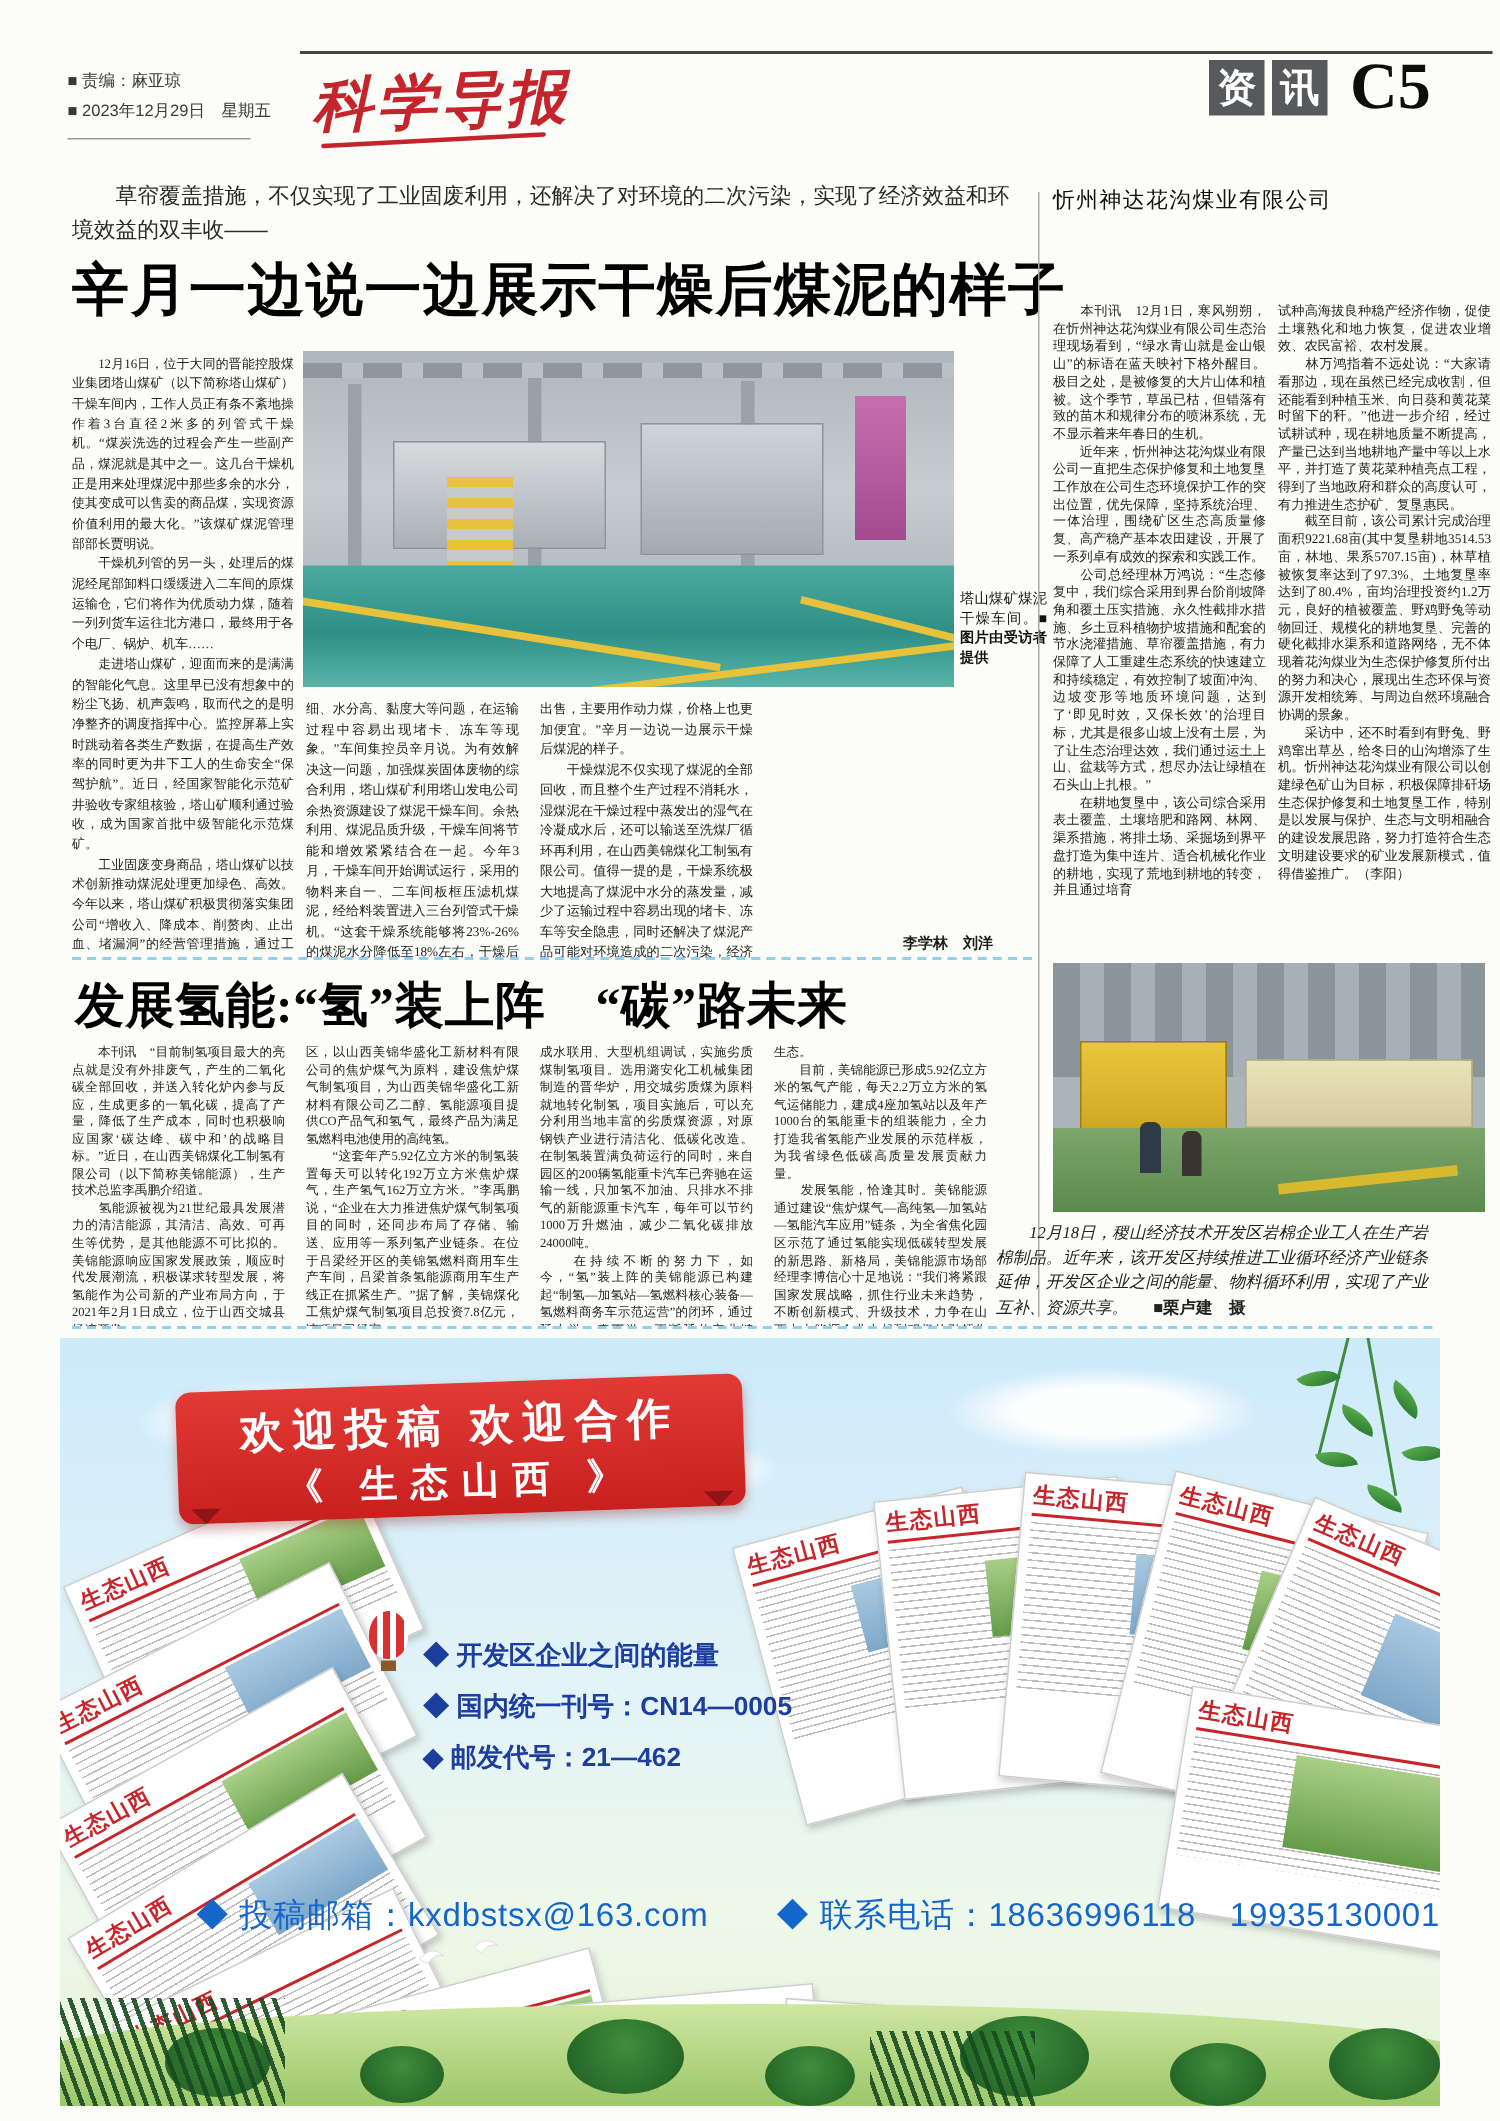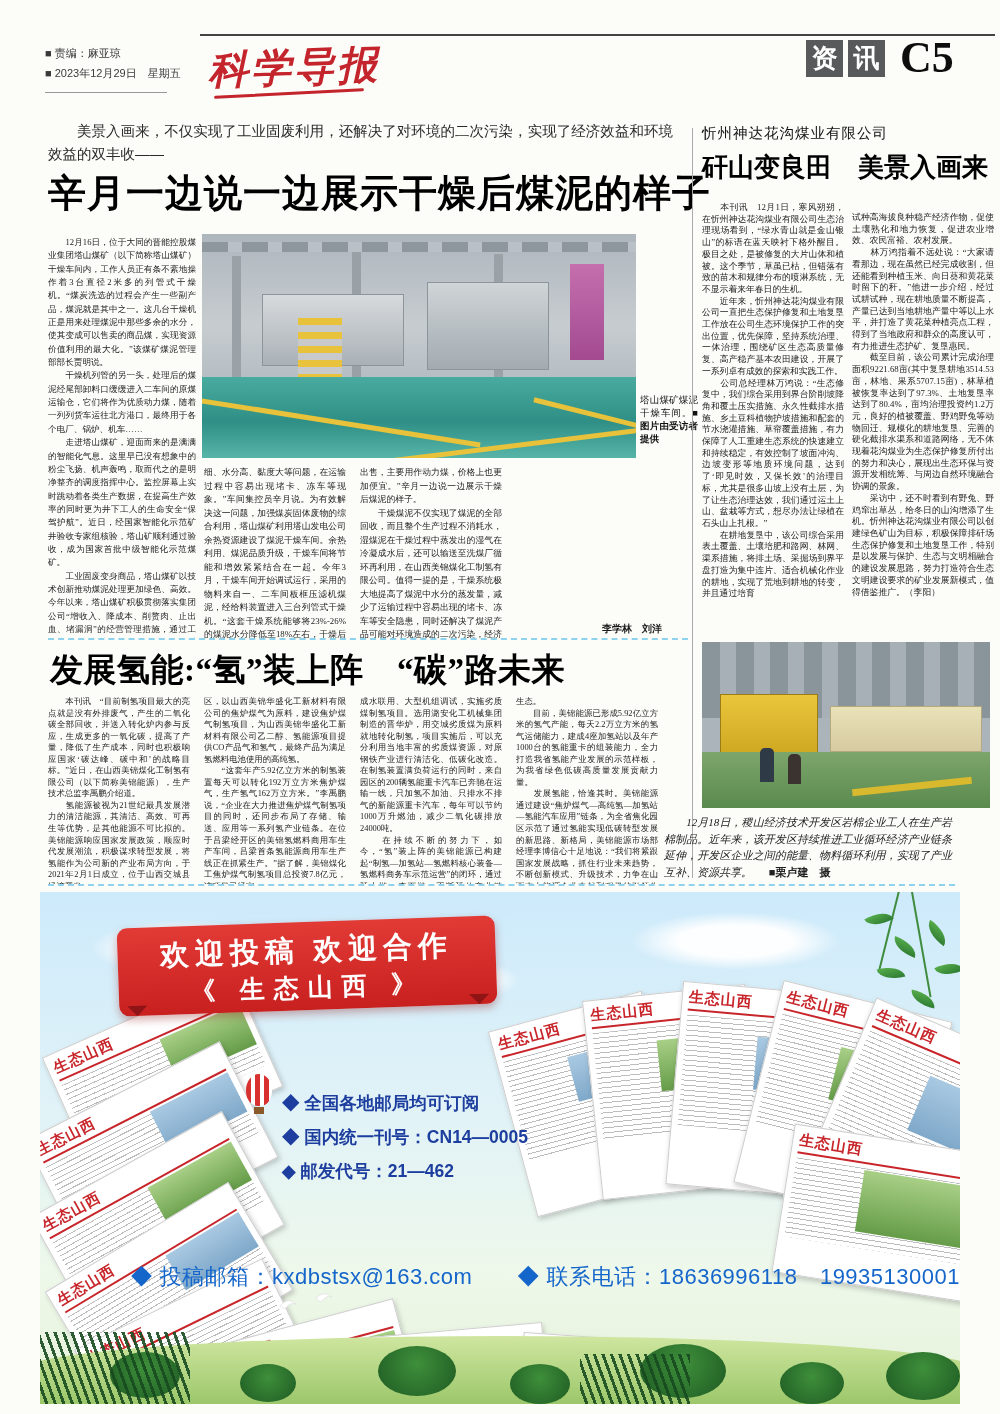--- a/index.html
+++ b/index.html
@@ -76,21 +76,21 @@
   <div class="ed-line abs" style="left:45px;top:46px">■ 责编：麻亚琼</div>
   <div class="ed-line abs" style="left:45px;top:66px">■ 2023年12月29日　星期五</div>
   <div class="rule" style="left:45px;top:92px;width:122px;height:1px;background:#999"></div>
   <div class="rule" style="left:200px;top:34px;width:795px;height:2px;background:#444"></div>
   <div class="logo" style="left:208px;top:40px">科学导报</div>
   <div class="logo-swoosh" style="left:214px;top:92px;width:150px"></div>
   <div class="secbox" style="left:806px;top:40px">资</div>
   <div class="secbox" style="left:848px;top:40px">讯</div>
   <div class="pageno" style="left:900px;top:32px">C5</div>
 
-  <div class="intro abs" style="left:48px;top:120px;width:625px">美景入画来，不仅实现了工业固废利用，还解决了对环境的二次污染，实现了经济效益和环境效益的双丰收——</div>
+  <div class="intro abs" style="left:48px;top:120px;width:625px">草帘覆盖措施，不仅实现了工业固废利用，还解决了对环境的二次污染，实现了经济效益和环境效益的双丰收——</div>
   <div class="headline1 abs" style="left:48px;top:168px">辛月一边说一边展示干燥后煤泥的样子</div>
 
   <div class="col lead-col" style="left:48px;top:236px;height:402px">　　12月16日，位于大同的晋能控股煤业集团塔山煤矿（以下简称塔山煤矿）干燥车间内，工作人员正有条不紊地操作着3台直径2米多的列管式干燥机。“煤炭洗选的过程会产生一些副产品，煤泥就是其中之一。这几台干燥机正是用来处理煤泥中那些多余的水分，使其变成可以售卖的商品煤，实现资源价值利用的最大化。”该煤矿煤泥管理部部长贾明说。
 　　干燥机列管的另一头，处理后的煤泥经尾部卸料口缓缓进入二车间的原煤运输仓，它们将作为优质动力煤，随着一列列货车运往北方港口，最终用于各个电厂、锅炉、机车……
 　　走进塔山煤矿，迎面而来的是满满的智能化气息。这里早已没有想象中的粉尘飞扬、机声轰鸣，取而代之的是明净整齐的调度指挥中心。监控屏幕上实时跳动着各类生产数据，在提高生产效率的同时更为井下工人的生命安全“保驾护航”。近日，经国家智能化示范矿井验收专家组核验，塔山矿顺利通过验收，成为国家首批中级智能化示范煤矿。
 　　工业固废变身商品，塔山煤矿以技术创新推动煤泥处理更加绿色、高效。今年以来，塔山煤矿积极贯彻落实集团公司“增收入、降成本、削赘肉、止出血、堵漏洞”的经营管理措施，通过工艺升级、创新应用煤泥低温蒸汽干燥系统，实现煤泥的清洁利用和煤泥价值的最大化，推动矿井绿色发展、提质增效。
 　　“煤炭洗选产生的煤泥存在颗粒</div>
 
   <div class="photo" style="left:202px;top:234px;width:434px;height:224px">
     <div class="ph" style="left:0;top:0;width:100%;height:68%;background:linear-gradient(#aeb6bd,#c7ccd0 60%,#b3bcc1)"></div>
@@ -127,26 +127,25 @@
   <div class="col hy-col" style="left:360px;top:696px;height:188px">成水联用、大型机组调试，实施劣质煤制氢项目。选用潞安化工机械集团制造的晋华炉，用交城劣质煤为原料就地转化制氢，项目实施后，可以充分利用当地丰富的劣质煤资源，对原钢铁产业进行清洁化、低碳化改造。在制氢装置满负荷运行的同时，来自园区的200辆氢能重卡汽车已奔驰在运输一线，只加氢不加油、只排水不排气的新能源重卡汽车，每年可以节约1000万升燃油，减少二氧化碳排放24000吨。
 　　在持续不断的努力下，如今，“氢”装上阵的美锦能源已构建起“制氢—加氢站—氢燃料核心装备—氢燃料商务车示范运营”的闭环，通过延上游、牵下游，不断延伸产业链条，健全多元产业</div>
   <div class="col hy-col" style="left:516px;top:696px;height:188px"><span>生态。
 　　目前，美锦能源已形成5.92亿立方米的氢气产能，每天2.2万立方米的氢气运储能力，建成4座加氢站以及年产1000台的氢能重卡的组装能力，全力打造我省氢能产业发展的示范样板，为我省绿色低碳高质量发展贡献力量。
 　　发展氢能，恰逢其时。美锦能源通过建设“焦炉煤气—高纯氢—加氢站—氢能汽车应用”链条，为全省焦化园区示范了通过氢能实现低碳转型发展的新思路、新格局，美锦能源市场部经理李博信心十足地说：“我们将紧跟国家发展战略，抓住行业未来趋势，不断创新模式、升级技术，力争在山西本土能源企业中起到积极的引领作用。”</span></div>
 
   <div class="dashed" style="left:48px;top:884px;width:907px"></div>
 
   <div class="rule" style="left:692px;top:128px;width:1px;height:750px;background:#aaa"></div>
   <div class="kicker abs" style="left:702px;top:124px">忻州神达花沟煤业有限公司</div>
-  <div class="headline3 abs" style="left:702px;top:150px">矸山变良田　美景入画来</div>
   <div class="col rt-col" style="left:702px;top:202px;height:434px">　　本刊讯　12月1日，寒风朔朔，在忻州神达花沟煤业有限公司生态治理现场看到，“绿水青山就是金山银山”的标语在蓝天映衬下格外醒目。极目之处，是被修复的大片山体和植被。这个季节，草虽已枯，但错落有致的苗木和规律分布的喷淋系统，无不显示着来年春日的生机。
 　　近年来，忻州神达花沟煤业有限公司一直把生态保护修复和土地复垦工作放在公司生态环境保护工作的突出位置，优先保障，坚持系统治理、一体治理，围绕矿区生态高质量修复、高产稳产基本农田建设，开展了一系列卓有成效的探索和实践工作。
 　　公司总经理林万鸿说：“生态修复中，我们综合采用到界台阶削坡降角和覆土压实措施、永久性截排水措施、乡土豆科植物护坡措施和配套的节水浇灌措施、草帘覆盖措施，有力保障了人工重建生态系统的快速建立和持续稳定，有效控制了坡面冲沟、边坡变形等地质环境问题，达到了‘即见时效，又保长效’的治理目标，尤其是很多山坡上没有土层，为了让生态治理达效，我们通过运土上山、盆栽等方式，想尽办法让绿植在石头山上扎根。”
 　　在耕地复垦中，该公司综合采用表土覆盖、土壤培肥和路网、林网、渠系措施，将排土场、采掘场到界平盘打造为集中连片、适合机械化作业的耕地，实现了荒地到耕地的转变，并且通过培育</div>
-  <div class="col rt-col" style="left:852px;top:212px;height:434px">试种高海拔良种稳产经济作物，促使土壤熟化和地力恢复，促进农业增效、农民富裕、农村发展。
+  <div class="col rt-col" style="left:852px;top:202px;height:434px">试种高海拔良种稳产经济作物，促使土壤熟化和地力恢复，促进农业增效、农民富裕、农村发展。
 　　林万鸿指着不远处说：“大家请看那边，现在虽然已经完成收割，但还能看到种植玉米、向日葵和黄花菜时留下的秆。”他进一步介绍，经过试耕试种，现在耕地质量不断提高，产量已达到当地耕地产量中等以上水平，并打造了黄花菜种植亮点工程，得到了当地政府和群众的高度认可，有力推进生态护矿、复垦惠民。
 　　截至目前，该公司累计完成治理面积9221.68亩(其中复垦耕地3514.53亩，林地、果系5707.15亩)，林草植被恢复率达到了97.3%、土地复垦率达到了80.4%，亩均治理投资约1.2万元，良好的植被覆盖、野鸡野兔等动物回迁、规模化的耕地复垦、完善的硬化截排水渠系和道路网络，无不体现着花沟煤业为生态保护修复所付出的努力和决心，展现出生态环保与资源开发相统筹、与周边自然环境融合协调的景象。
 　　采访中，还不时看到有野兔、野鸡窜出草丛，给冬日的山沟增添了生机。忻州神达花沟煤业有限公司以创建绿色矿山为目标，积极保障排矸场生态保护修复和土地复垦工作，特别是以发展与保护、生态与文明相融合的建设发展思路，努力打造符合生态文明建设要求的矿业发展新模式，值得借鉴推广。（李阳）</div>
 
   <div class="photo" style="left:702px;top:642px;width:288px;height:166px;background:#aab4ba">
     <div class="ph" style="left:0;top:0;width:100%;height:46%;background:repeating-linear-gradient(90deg,#8a949b 0 18px,#a7b0b6 18px 34px)"></div>
     <div class="ph" style="left:18px;top:52px;width:96px;height:58px;background:linear-gradient(#e9c63c,#cfa822);border:1px solid #9a7d14"></div>
     <div class="ph" style="left:128px;top:64px;width:150px;height:44px;background:linear-gradient(#e9e2b8,#d6caa0);border:1px solid #b3a87e"></div>
     <div class="ph" style="left:0;bottom:0;width:100%;height:34%;background:linear-gradient(#7da66b,#5a8a4e)"></div>
     <div class="ph" style="left:150px;bottom:18px;width:120px;height:7px;background:#d9b92e;transform:rotate(-6deg)"></div>
@@ -178,21 +177,21 @@
       <div class="rb2">《 生态山西 》</div>
     </div>
 
     <div class="balloon" style="left:206px;top:182px"></div>
 
     <svg class="abs" style="left:236px;top:398px;z-index:6" width="70" height="30" viewBox="0 0 70 30">
       <path d="M4,16 Q12,6 20,14 Q14,12 10,18 Q8,20 4,16" fill="#ffffff" stroke="#dadada" stroke-width="0.6"></path>
       <path d="M40,8 Q48,0 56,7 Q50,5 46,11 Q44,13 40,8" fill="#ffffff" stroke="#dadada" stroke-width="0.6"></path>
     </svg>
 
-    <div class="bullets" style="left:242px;top:194px"><span>◆ 全国各地邮局均可订阅</span>
+    <div class="bullets" style="left:242px;top:194px"><span>◆ 开发区企业之间的能量</span>
 <span>◆ 国内统一刊号：CN14—0005</span>
 <span>◆ 邮发代号：21—462</span></div>
 
     <div class="tree" style="left:800px;top:250px">
       <div class="crown"></div>
         <div class="trunk"></div>
     </div>
 
     <div class="paper" style="left:18px;top:118px;width:195px;height:112px;transform:rotate(-24deg)">
       <span class="p-title">生态山西</span>

